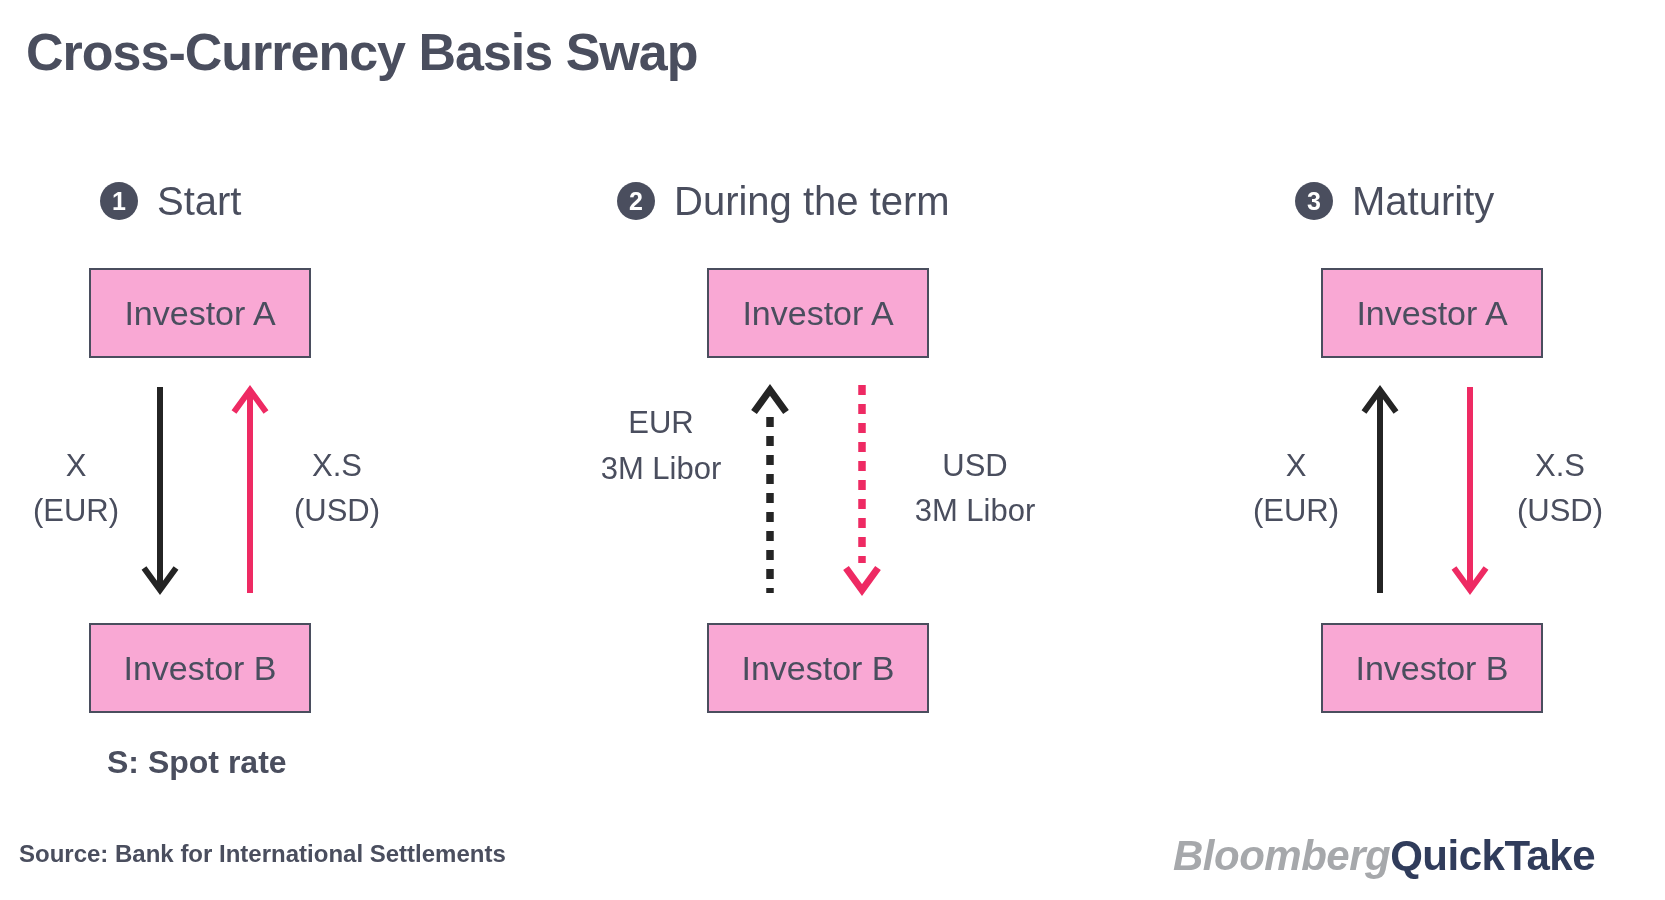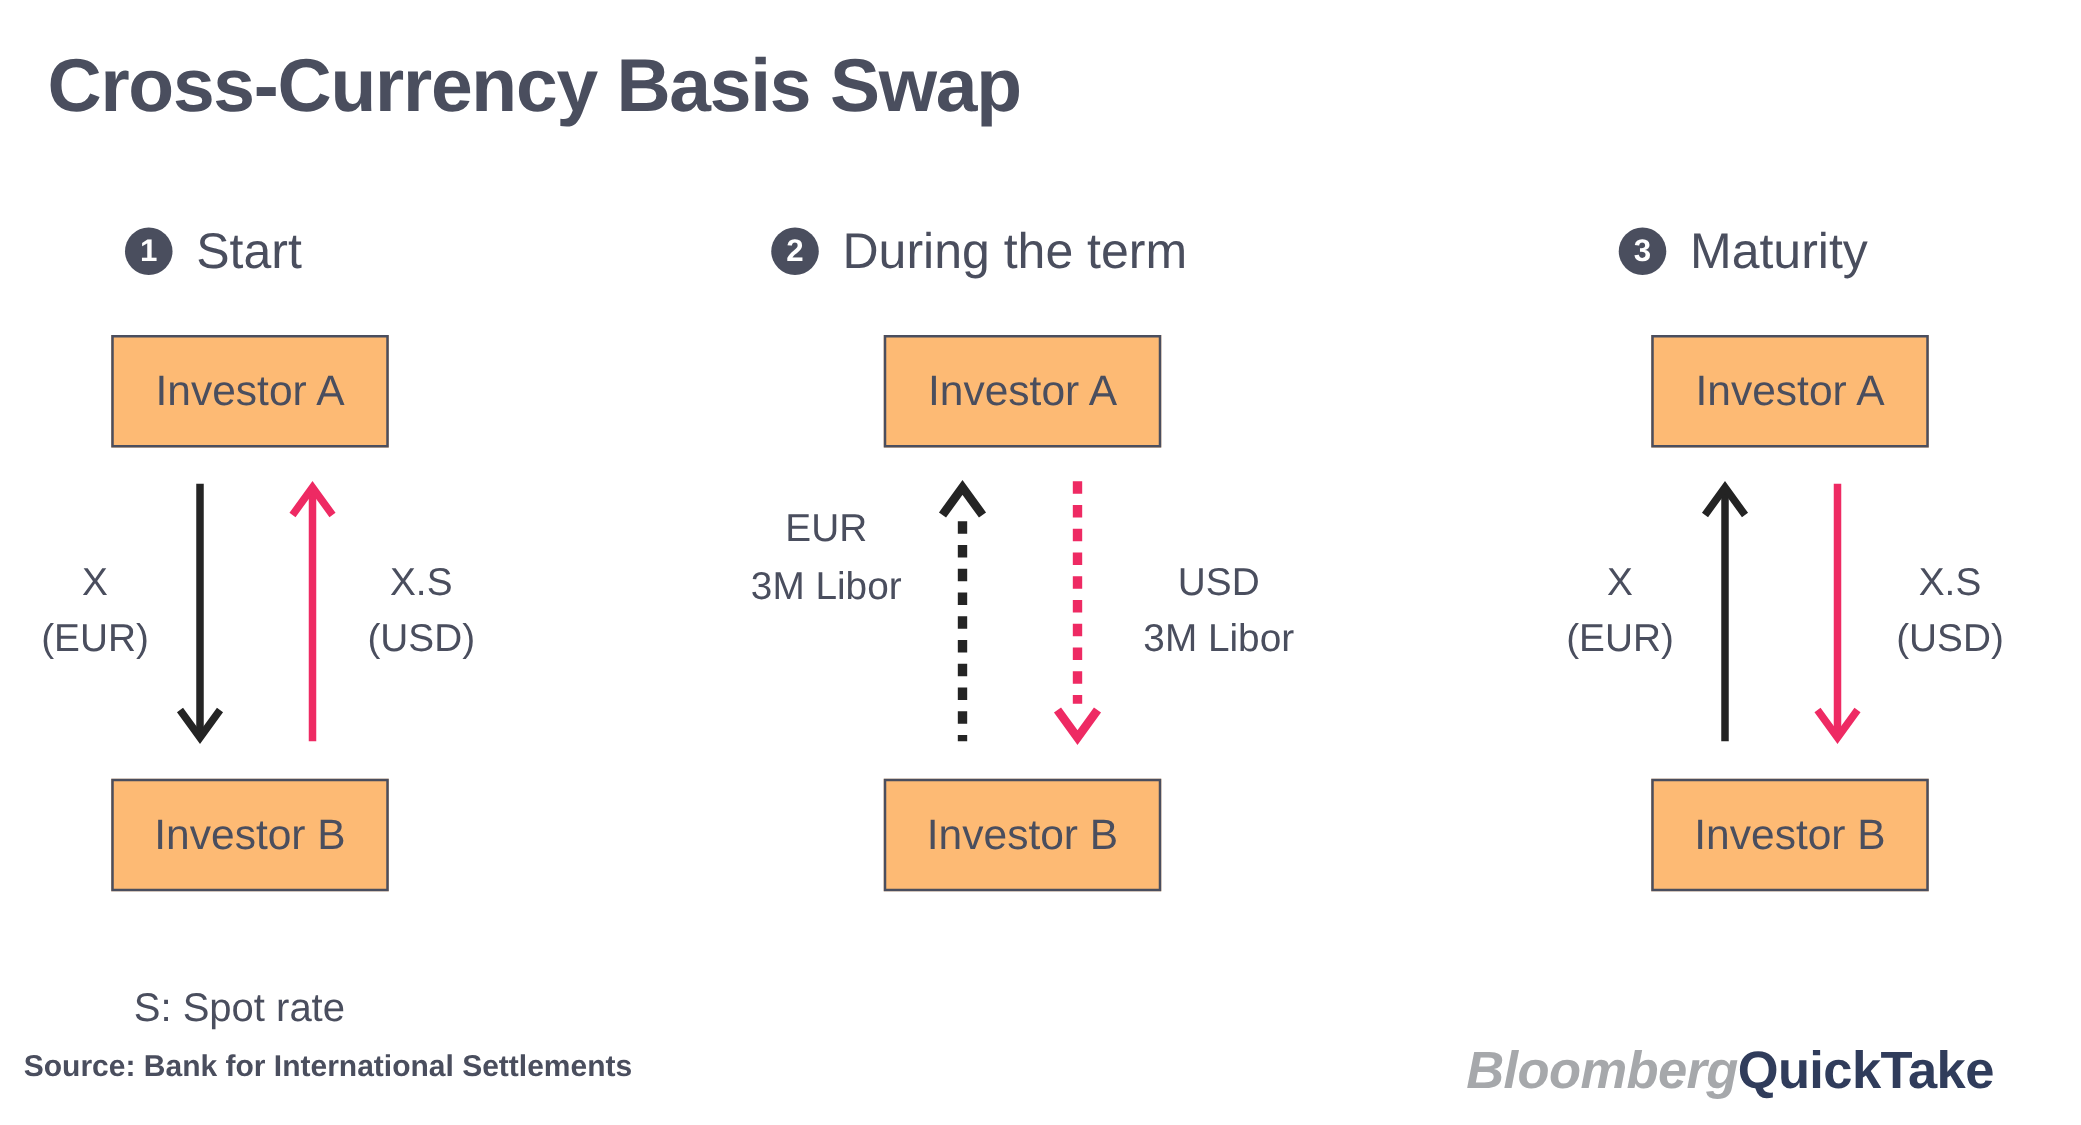--- a/index.html
+++ b/index.html
@@ -8,22 +8,22 @@
     width: 1665px;
     height: 900px;
     background: var(--background, #fff);
     font-family: "Liberation Sans", sans-serif;
     overflow: hidden;
   }
   .title {
     position: absolute;
     left: 22px;
     top: 18px;
-    margin: 16px;
-    font-size: 60px;
+    margin: 4px;
+    font-size: 52px;
     font-weight: 700;
     letter-spacing: -1px;
     color: var(--ink, #4A4E5E);
   }
   .step-heading {
     position: absolute;
     top: 178px;
     height: 46px;
     display: flex;
     align-items: center;
@@ -44,21 +44,21 @@
     margin-left: 19px;
     font-size: 40px;
     color: var(--ink, #4A4E5E);
     white-space: nowrap;
   }
   .node-box {
     position: absolute;
     width: 222px;
     height: 90px;
     border: 2.5px solid var(--ink, #4A4E5E);
-    background: #fdba74;
+    background: #f9a8d4;
     display: flex;
     align-items: center;
     justify-content: center;
     box-sizing: border-box;
   }
   .node-box span {
     font-size: 34px;
     color: var(--ink, #4A4E5E);
     white-space: nowrap;
   }
@@ -85,23 +85,24 @@
     font-size: 31px;
     line-height: 45px;
     color: var(--ink, #4A4E5E);
     white-space: nowrap;
   }
   .flow-label.two-line { top: 443px; }
   .flow-label.three-line { top: 400px; line-height: 46px; }
   .footnote {
     position: absolute;
     left: 107px;
-    top: 788px;
+    top: 744px;
     font-size: 32px;
     color: var(--ink, #4A4E5E);
+    font-weight: bold;
   }
   .source-line {
     position: absolute;
     left: 19px;
     top: 840px;
     font-size: 24px;
     color: var(--ink, #4A4E5E);
     font-weight: bold;
   }
   .logo {

